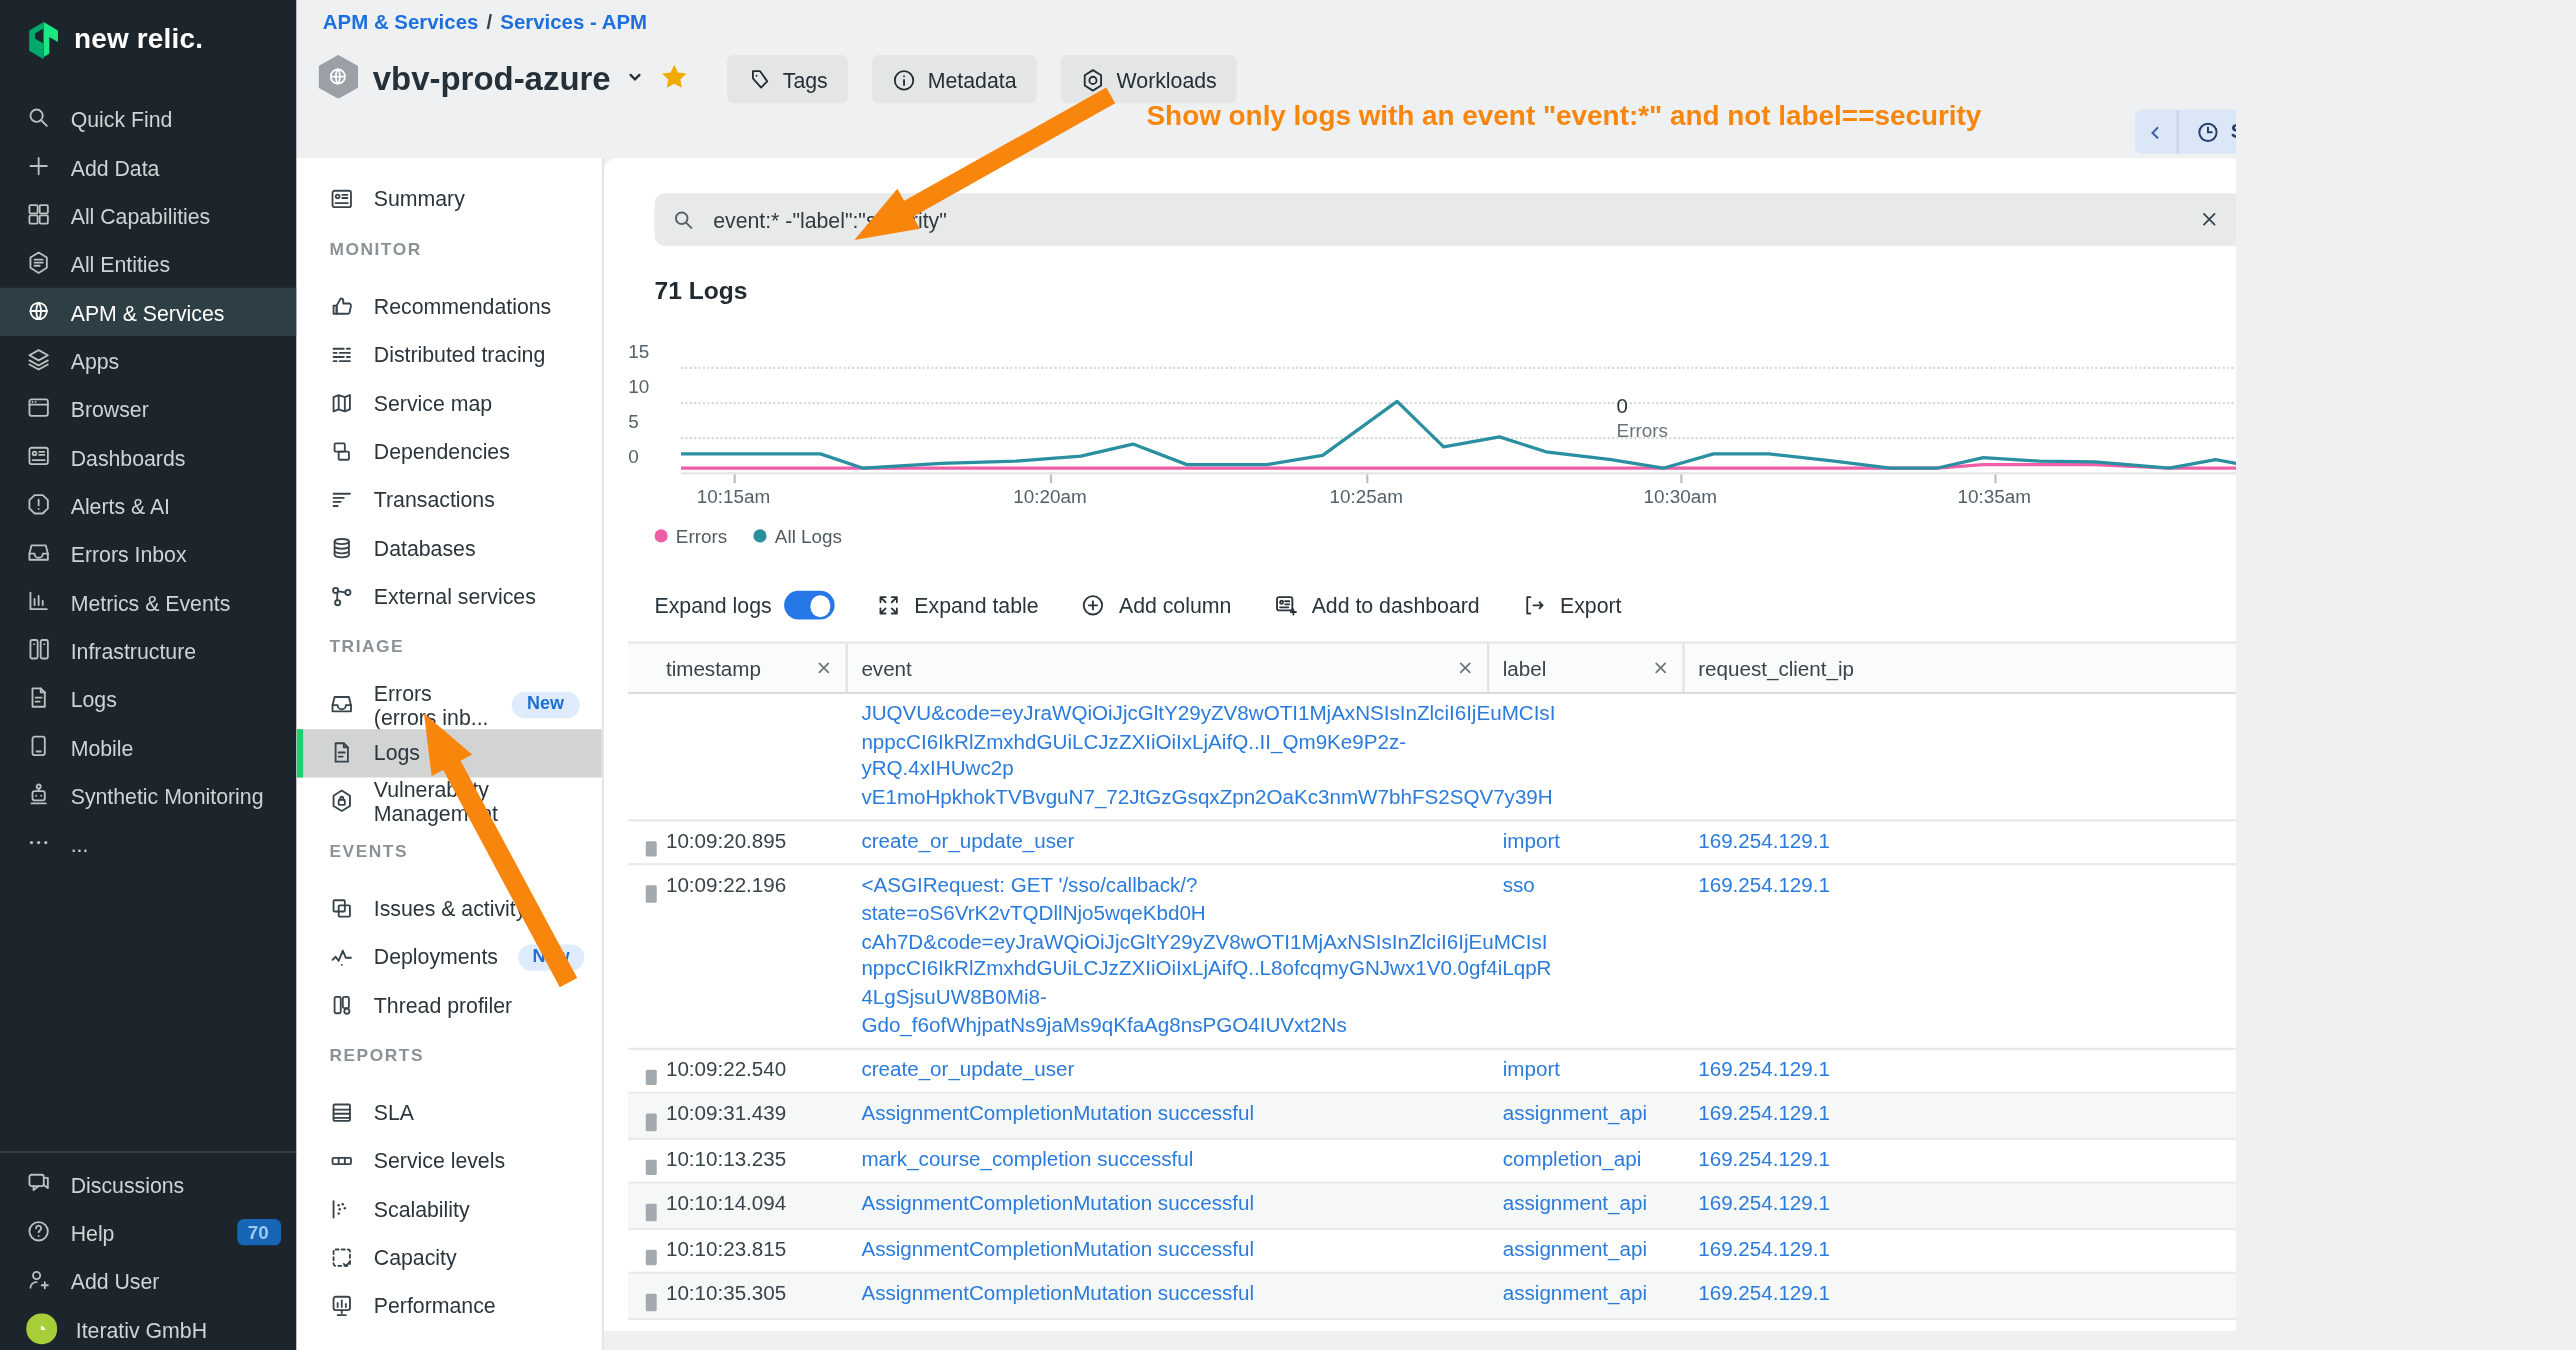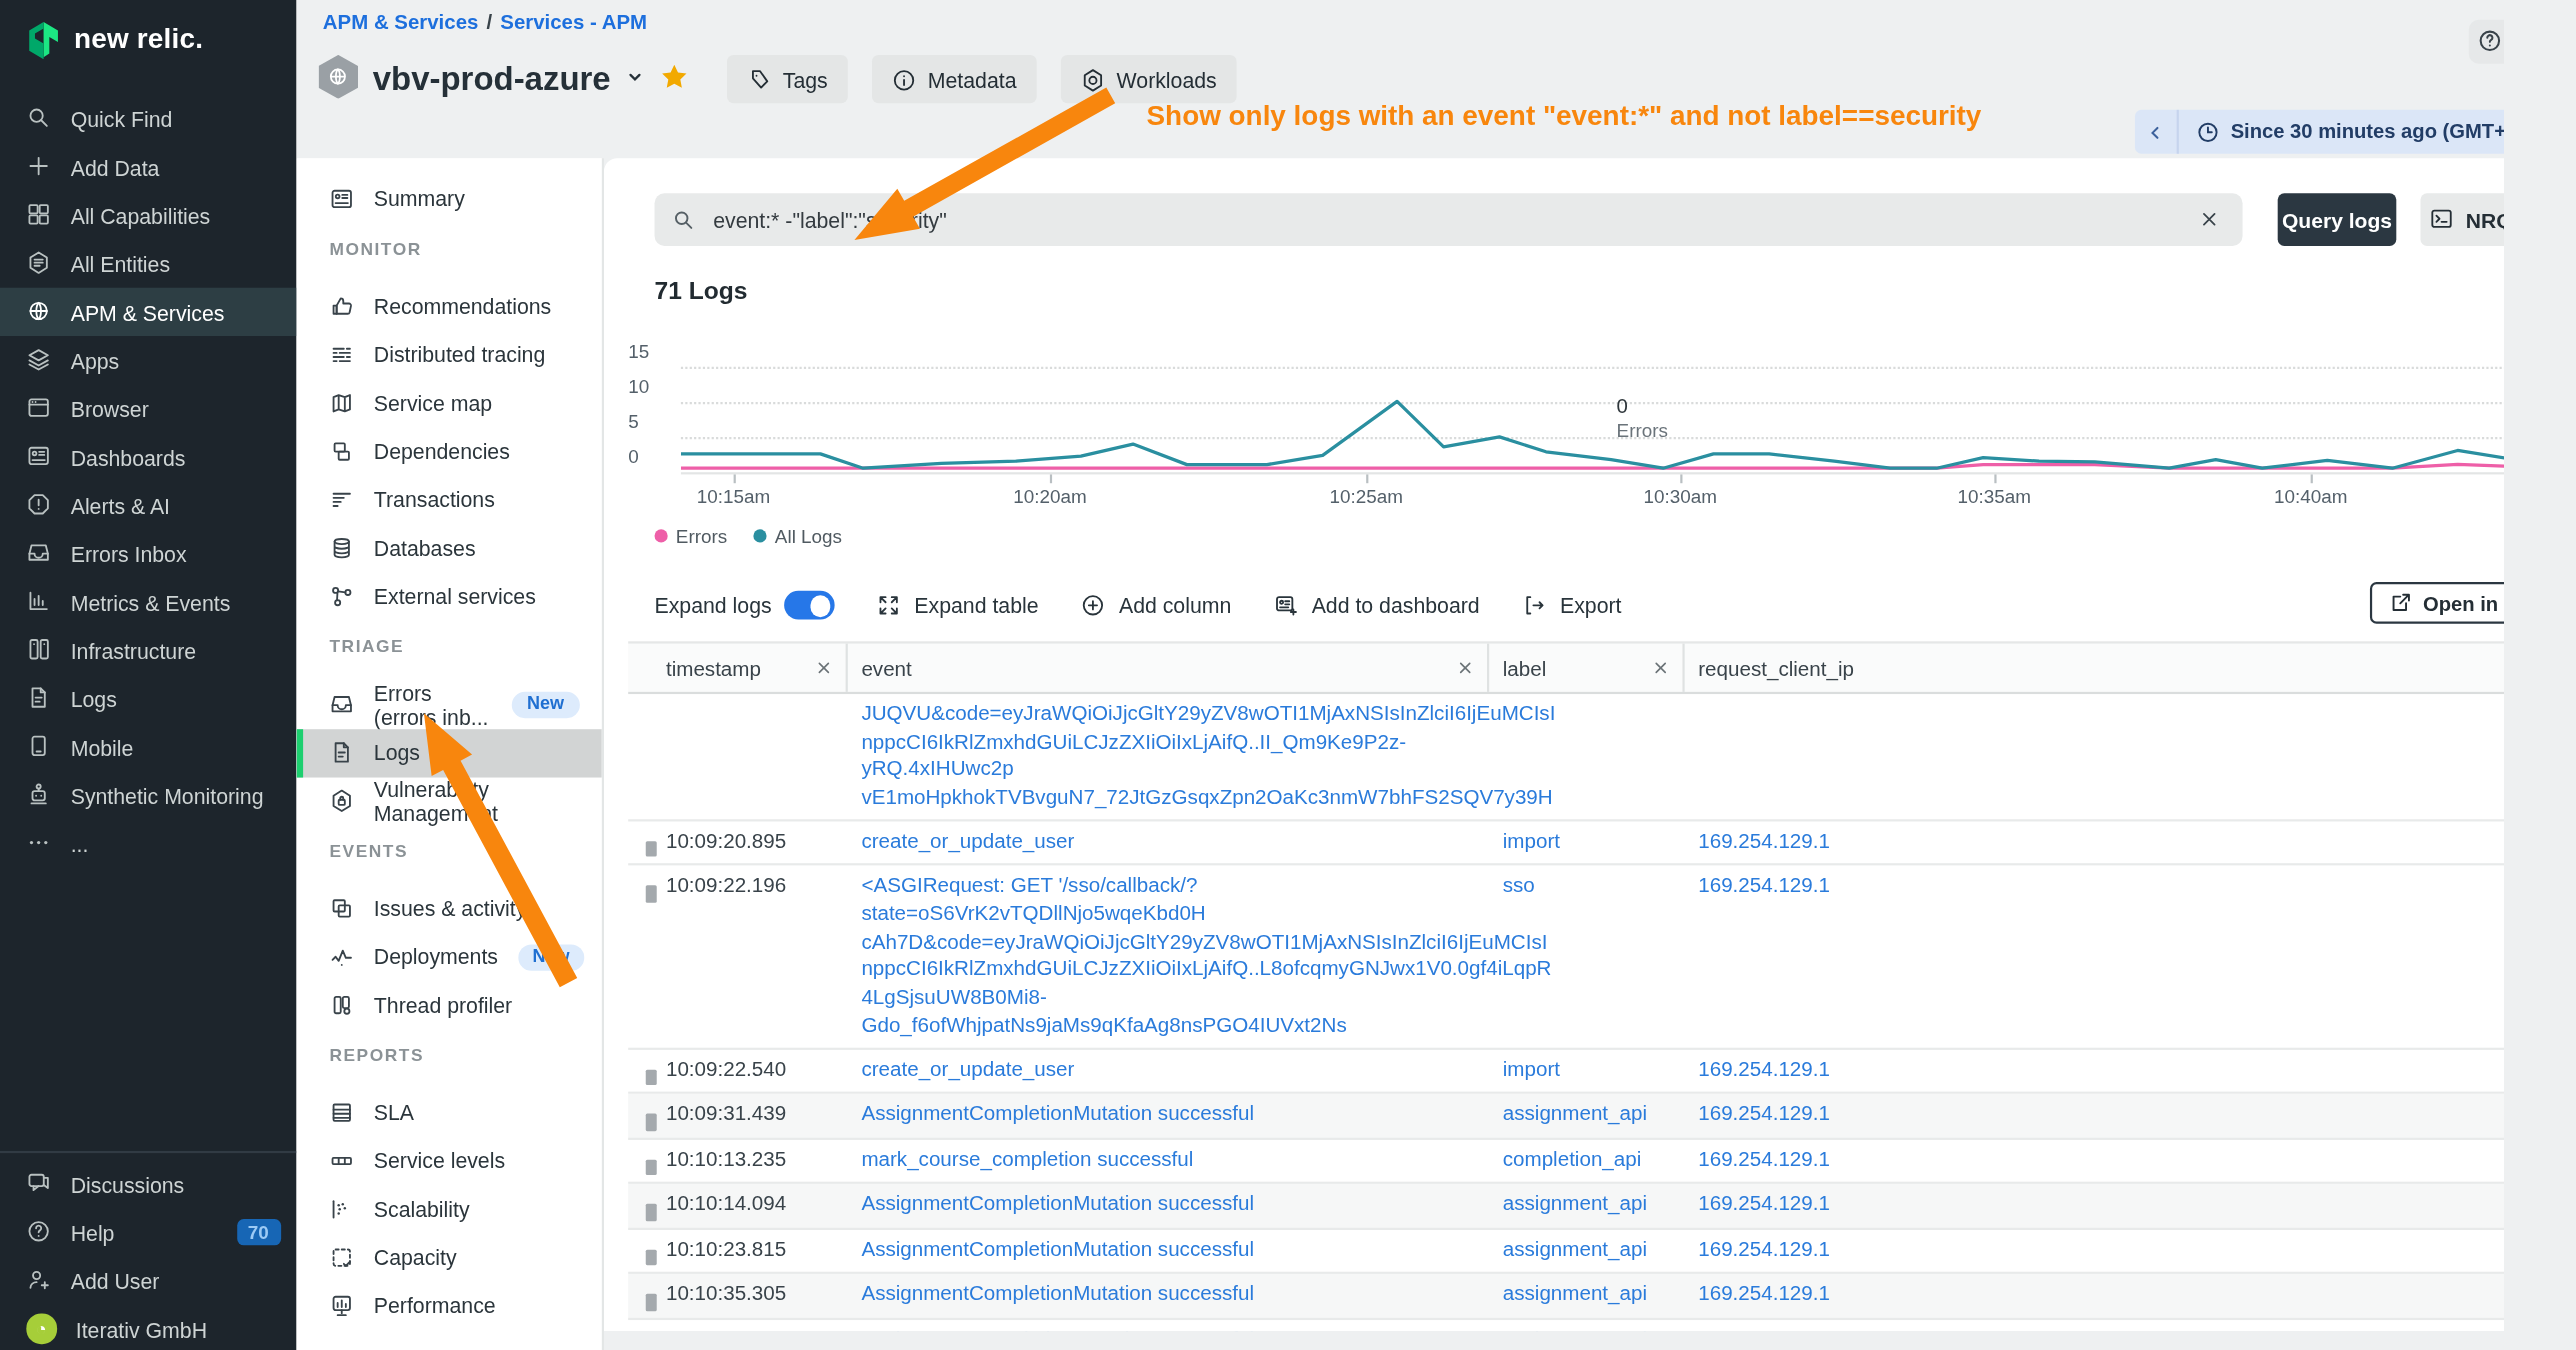--- a/index.html
+++ b/index.html
@@ -1,16 +1,16 @@
 <!DOCTYPE html>
 <html style="font-size:12px"><head>
 <meta charset="utf-8">
 <style>
   html,body{margin:0;padding:0;background:#eef0f1;}
-  #stage{width:2504px;height:1351px;overflow:hidden;position:relative;}
+  #stage{width:2236px;height:1351px;overflow:hidden;position:relative;}
   #app{width:1173px;height:615px;position:relative;transform:scale(2.196428);transform-origin:0 0;
        font-family:"Liberation Sans",sans-serif;background:#eef0f1;overflow:hidden;}
   
   #sidebar{position:absolute;left:0;top:0;width:135px;height:615px;background:#1d252c;color:#ced4d4;}
   #logo{position:absolute;left:12px;top:9.7px;display:flex;align-items:center;gap:6px;}
   #logo .lg-text{color:#fff;font-size:12.7px;font-weight:700;letter-spacing:0.1px;}
   #side-nav{position:absolute;left:0;top:43px;width:135px;}
   .side-item{height:22px;display:flex;align-items:center;gap:9px;padding:0 7.5px 0 12px;font-size:9.7px;cursor:pointer;position:relative;}
   .side-item .sicon{display:flex;color:#b9c1c1;}
   .side-item.sel{background:#2d3e44;color:#fff;}

